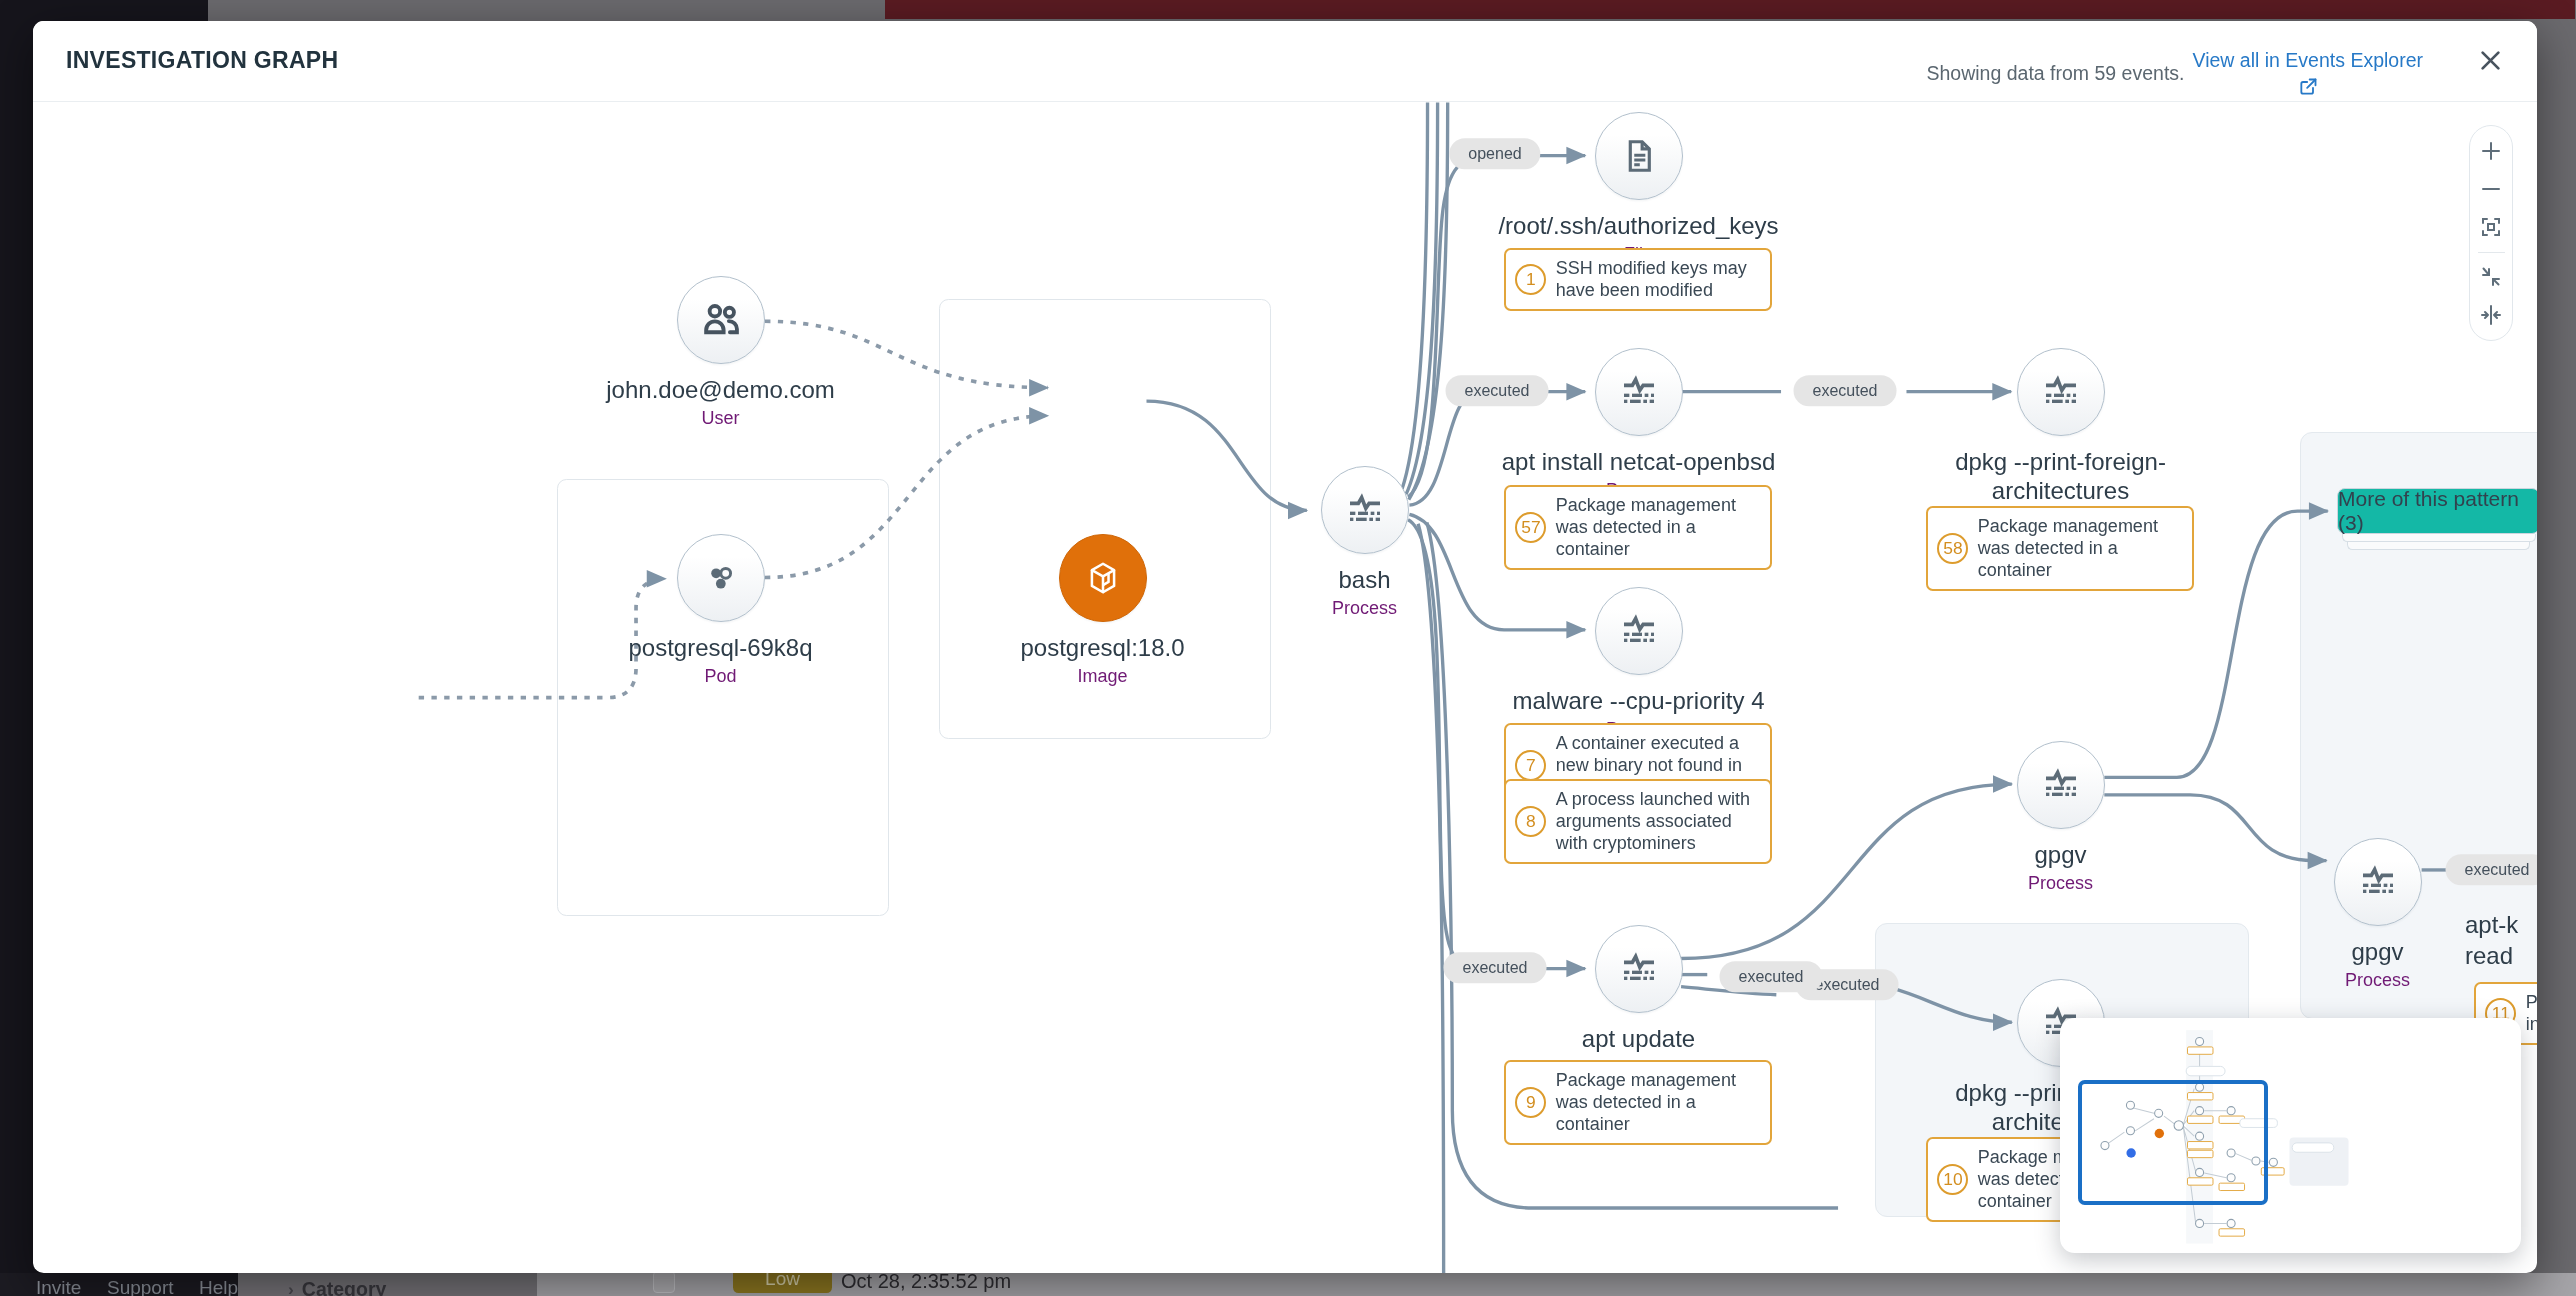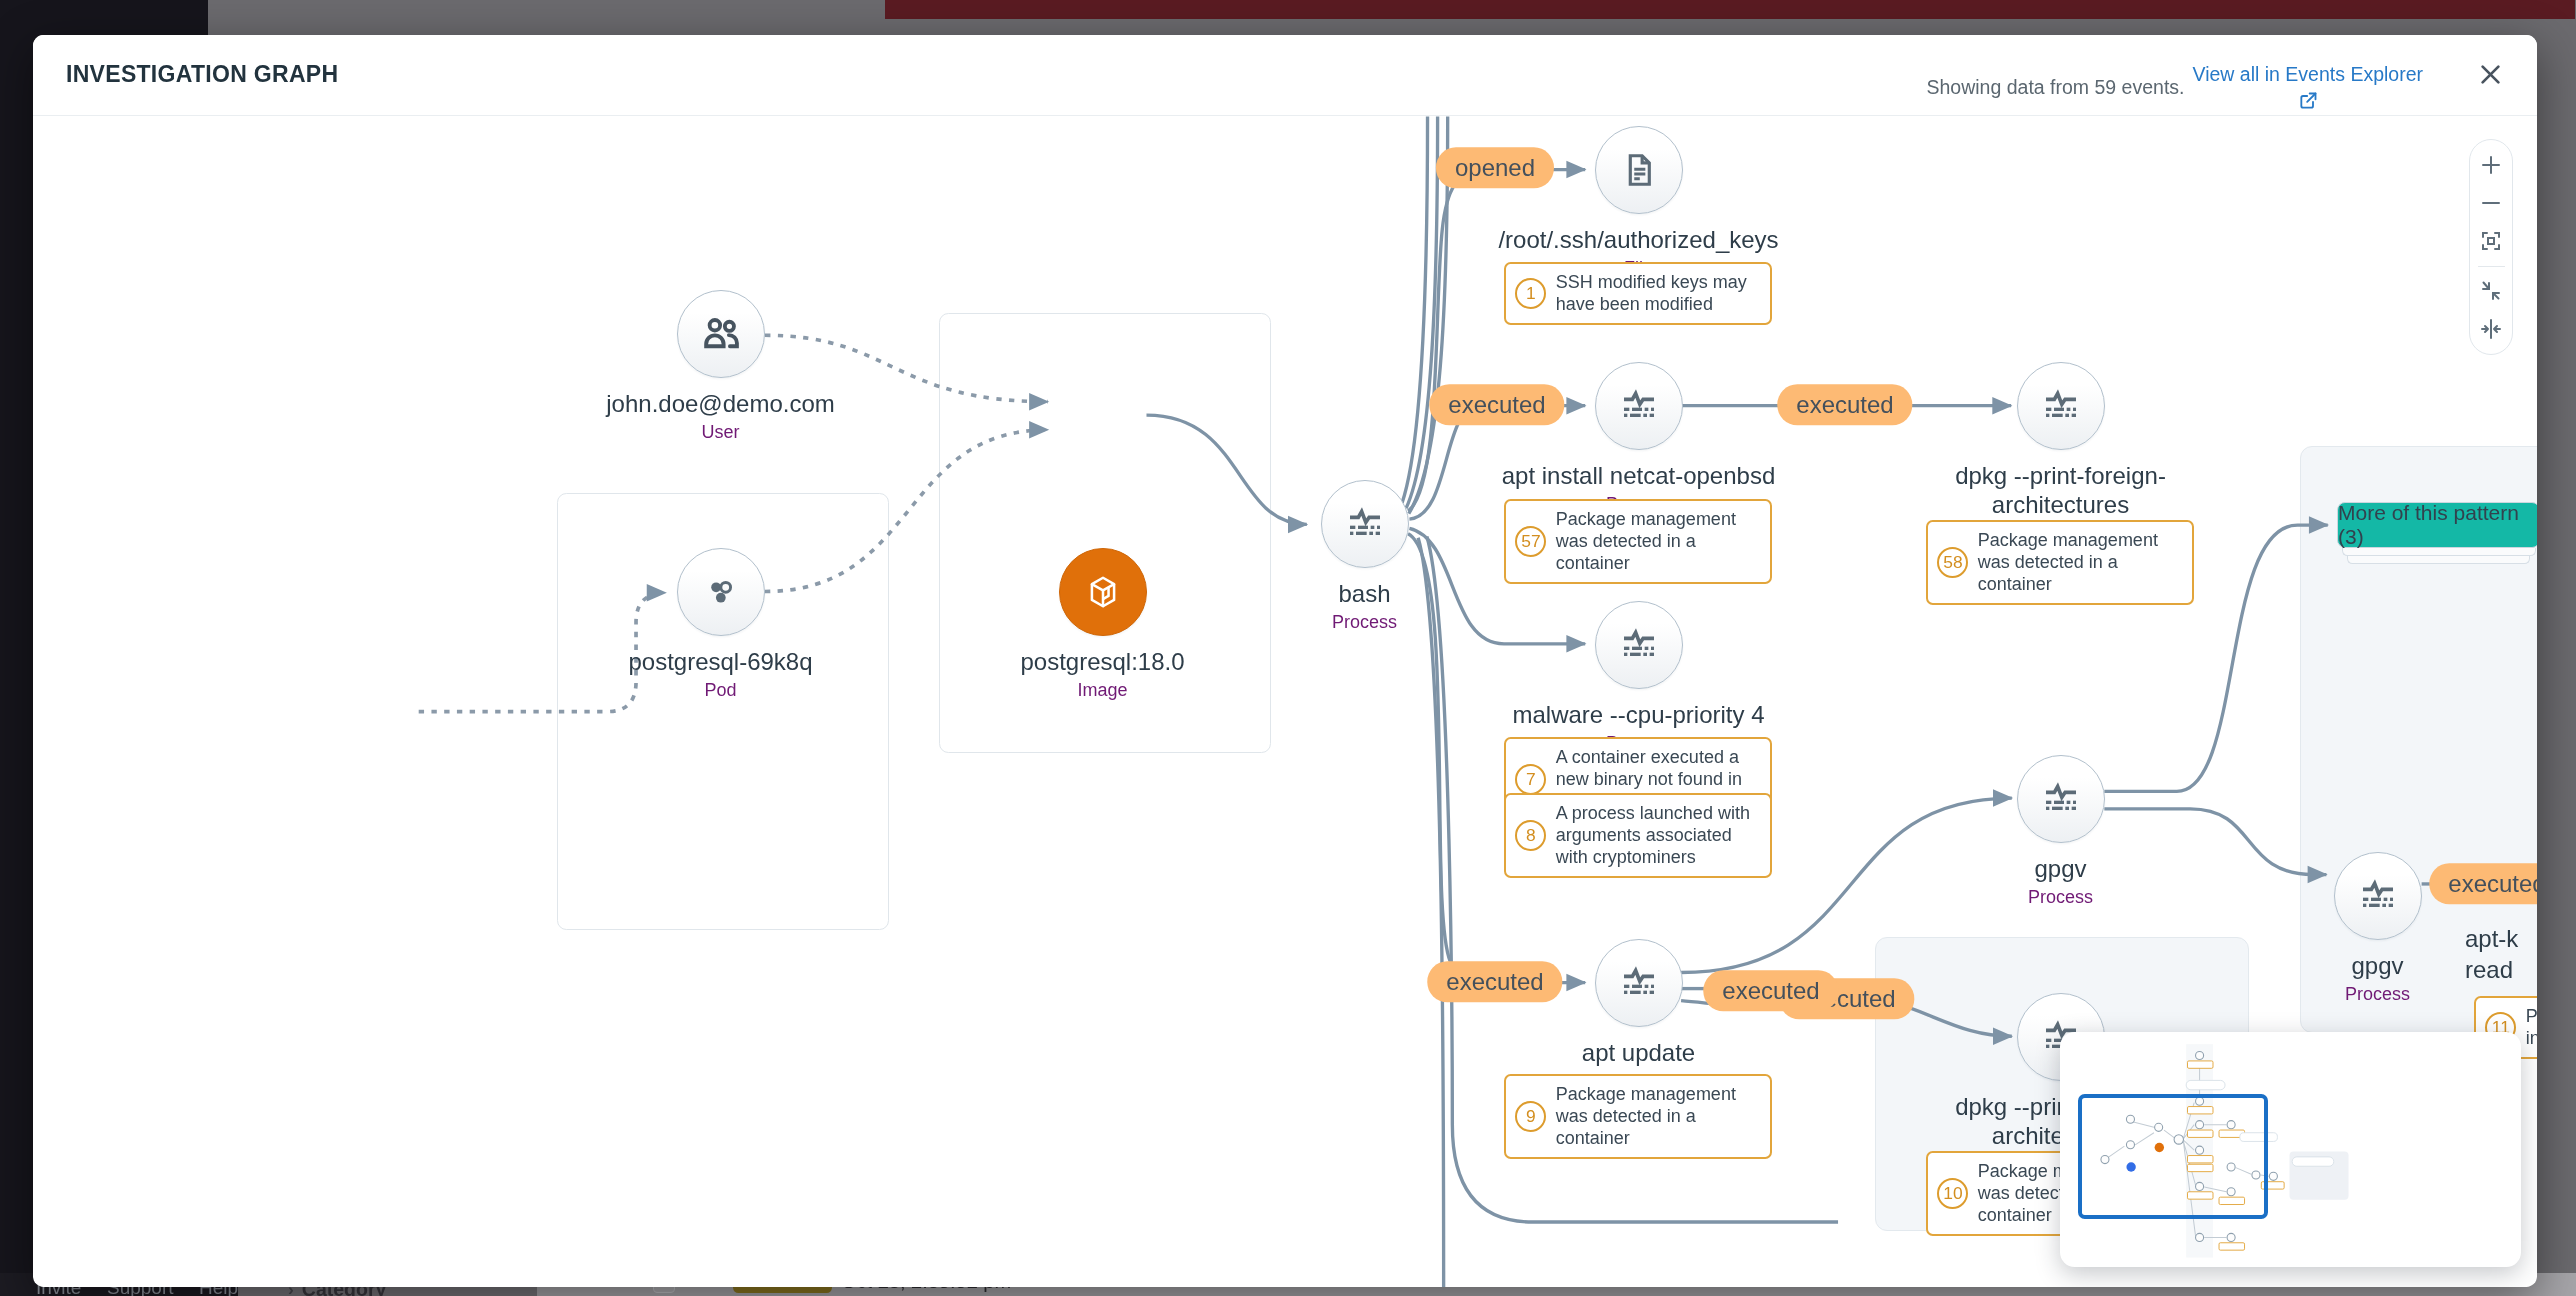--- a/index.html
+++ b/index.html
@@ -12,40 +12,40 @@
   .bg-bottom-light{position:absolute;left:537px;top:1273px;width:2039px;height:23px;background:#a6a5a9;}
   .bg-footlink{position:absolute;top:1277px;color:#8d929b;font-size:19px;}
   .bg-cat{position:absolute;left:288px;top:1278px;color:#3a393f;font-size:19.5px;font-weight:700;display:flex;gap:8px;align-items:center;}
   .bg-cat .chev{color:#4a494f;font-size:17.4px;}
   .bg-checkbox{position:absolute;left:653px;top:1271px;width:20px;height:20px;border:1.3px solid #c2c2c6;border-radius:4px;background:#aeadb1;}
   .bg-sev{position:absolute;left:700px;top:1265px;width:99px;height:28px;background:#8e7820;border-radius:5.4px;
     color:#d9d3ac;font-size:19px;display:flex;align-items:center;justify-content:center;margin-left:33px;}
   .bg-time{position:absolute;left:841px;top:1270px;color:#2f2e33;font-size:20px;}
   
   .modal{position:absolute;left:33px;top:21px;width:2504px;height:1252px;background:#ffffff;border-radius:10.7px;
-    overflow:hidden;box-shadow:0 13.4px 47px rgba(0,0,0,.45);margin-top:14px;}
+    overflow:hidden;box-shadow:0 13.4px 47px rgba(0,0,0,.45);}
   .mhead{position:absolute;left:0;top:0;width:100%;height:80px;border-bottom:1.3px solid #eaeef1;background:#fff;}
   .mtitle{position:absolute;left:33px;top:25.5px;font-size:23px;font-weight:700;letter-spacing:0.3px;color:#22333e;}
   .mhead-right{position:absolute;right:114px;top:28px;font-size:19.5px;color:#5b6770;display:flex;gap:8px;align-items:center;}
   .mlink{color:#2779c7;display:flex;gap:5.4px;align-items:center;cursor:pointer;flex-direction:column;}
   .mclose{position:absolute;right:31px;top:24px;width:31px;height:31px;display:flex;align-items:center;justify-content:center;cursor:pointer;}
   
   .edges{position:absolute;left:0;top:80px;pointer-events:none;}
   .gpanel{position:absolute;background:#f3f6f9;border:1.3px solid #e3e9ee;border-radius:12px;}
   .gcard{position:absolute;background:#fff;border:1.3px solid #e0e6eb;border-radius:9.4px;}
   .node{position:absolute;width:309px;text-align:center;}
   .ncircle{width:86px;height:86px;margin:0 auto;border-radius:50%;border:1.3px solid #b2c0cc;
     background:linear-gradient(180deg,#ffffff 25%,#edf0f3 100%);display:flex;align-items:center;justify-content:center;
     box-shadow:0 1.3px 2px rgba(40,60,80,.05);}
   .ncircle.orange{background:#e0700a;border-color:#cf6708;}
   .ncircle.blue{background:#326de6;border-color:#2b60cc;}
   .nlabel{margin-top:10.7px;font-size:24px;color:#2e3d49;line-height:29.5px;}
   .ntype{margin-top:4px;font-size:18px;color:#701a75;}
-  .pill{position:absolute;transform:translate(-50%,-50%);background:#fdba74;border-radius:20px;
-    padding:6.7px 19px;font-size:24px;color:#44505c;white-space:nowrap;}
+  .pill{position:absolute;transform:translate(-50%,-50%);background:#e5e5e5;border-radius:20px;
+    padding:6.7px 19px;font-size:16px;color:#44505c;white-space:nowrap;}
   .badge{position:absolute;width:268px;box-sizing:border-box;background:#fff;border:2px solid #e2a53b;border-radius:6.7px;
     padding:7.4px 9.4px;display:flex;gap:9.4px;align-items:center;}
   .bnum{flex:0 0 31px;width:31px;height:31px;border:2px solid #dd9c2d;border-radius:50%;color:#d38e1f;
     font-size:17.4px;display:flex;align-items:center;justify-content:center;box-sizing:border-box;}
   .btxt{font-size:18px;line-height:22px;color:#3a4854;text-align:left;}
   .morecard{position:absolute;left:2304px;top:467px;width:201px;height:44px;background:#14b8a6;border:1.3px solid #ccd6de;
     border-radius:8px;display:flex;align-items:center;justify-content:center;font-size:21px;color:#32424e;}
   .stack1{position:absolute;left:2309px;top:513px;width:192px;height:6.7px;background:#fafbfc;border:1.3px solid #d7dfe6;border-radius:0 0 5.4px 5.4px;border-top:none;}
   .stack2{position:absolute;left:2314px;top:521px;width:181px;height:6.7px;background:#fafbfc;border:1.3px solid #d7dfe6;border-radius:0 0 5.4px 5.4px;border-top:none;}
   .aptkey{position:absolute;left:2432px;top:888px;font-size:24px;color:#2e3d49;line-height:31px;text-align:left;}

